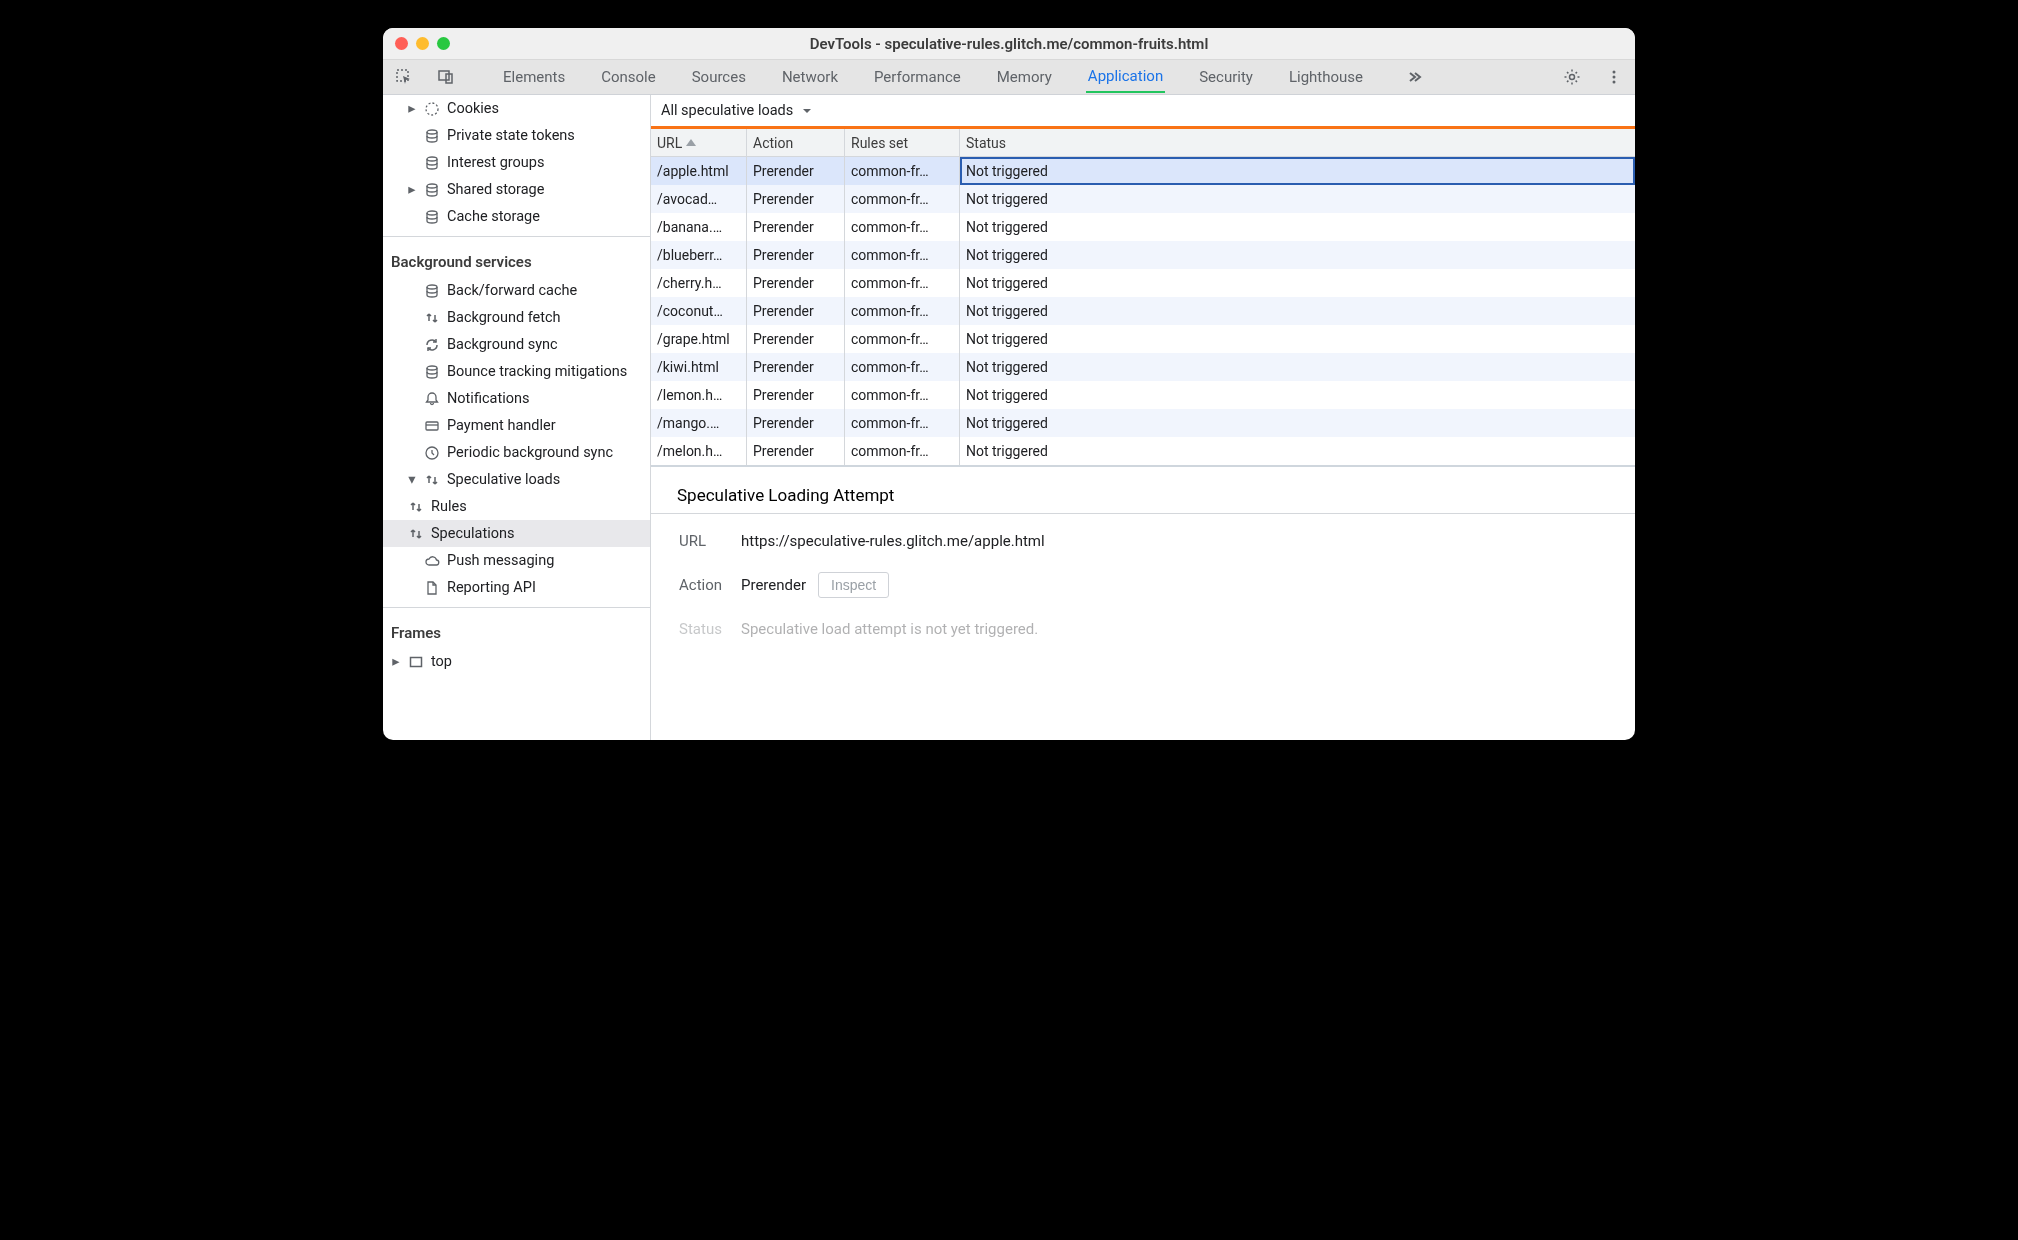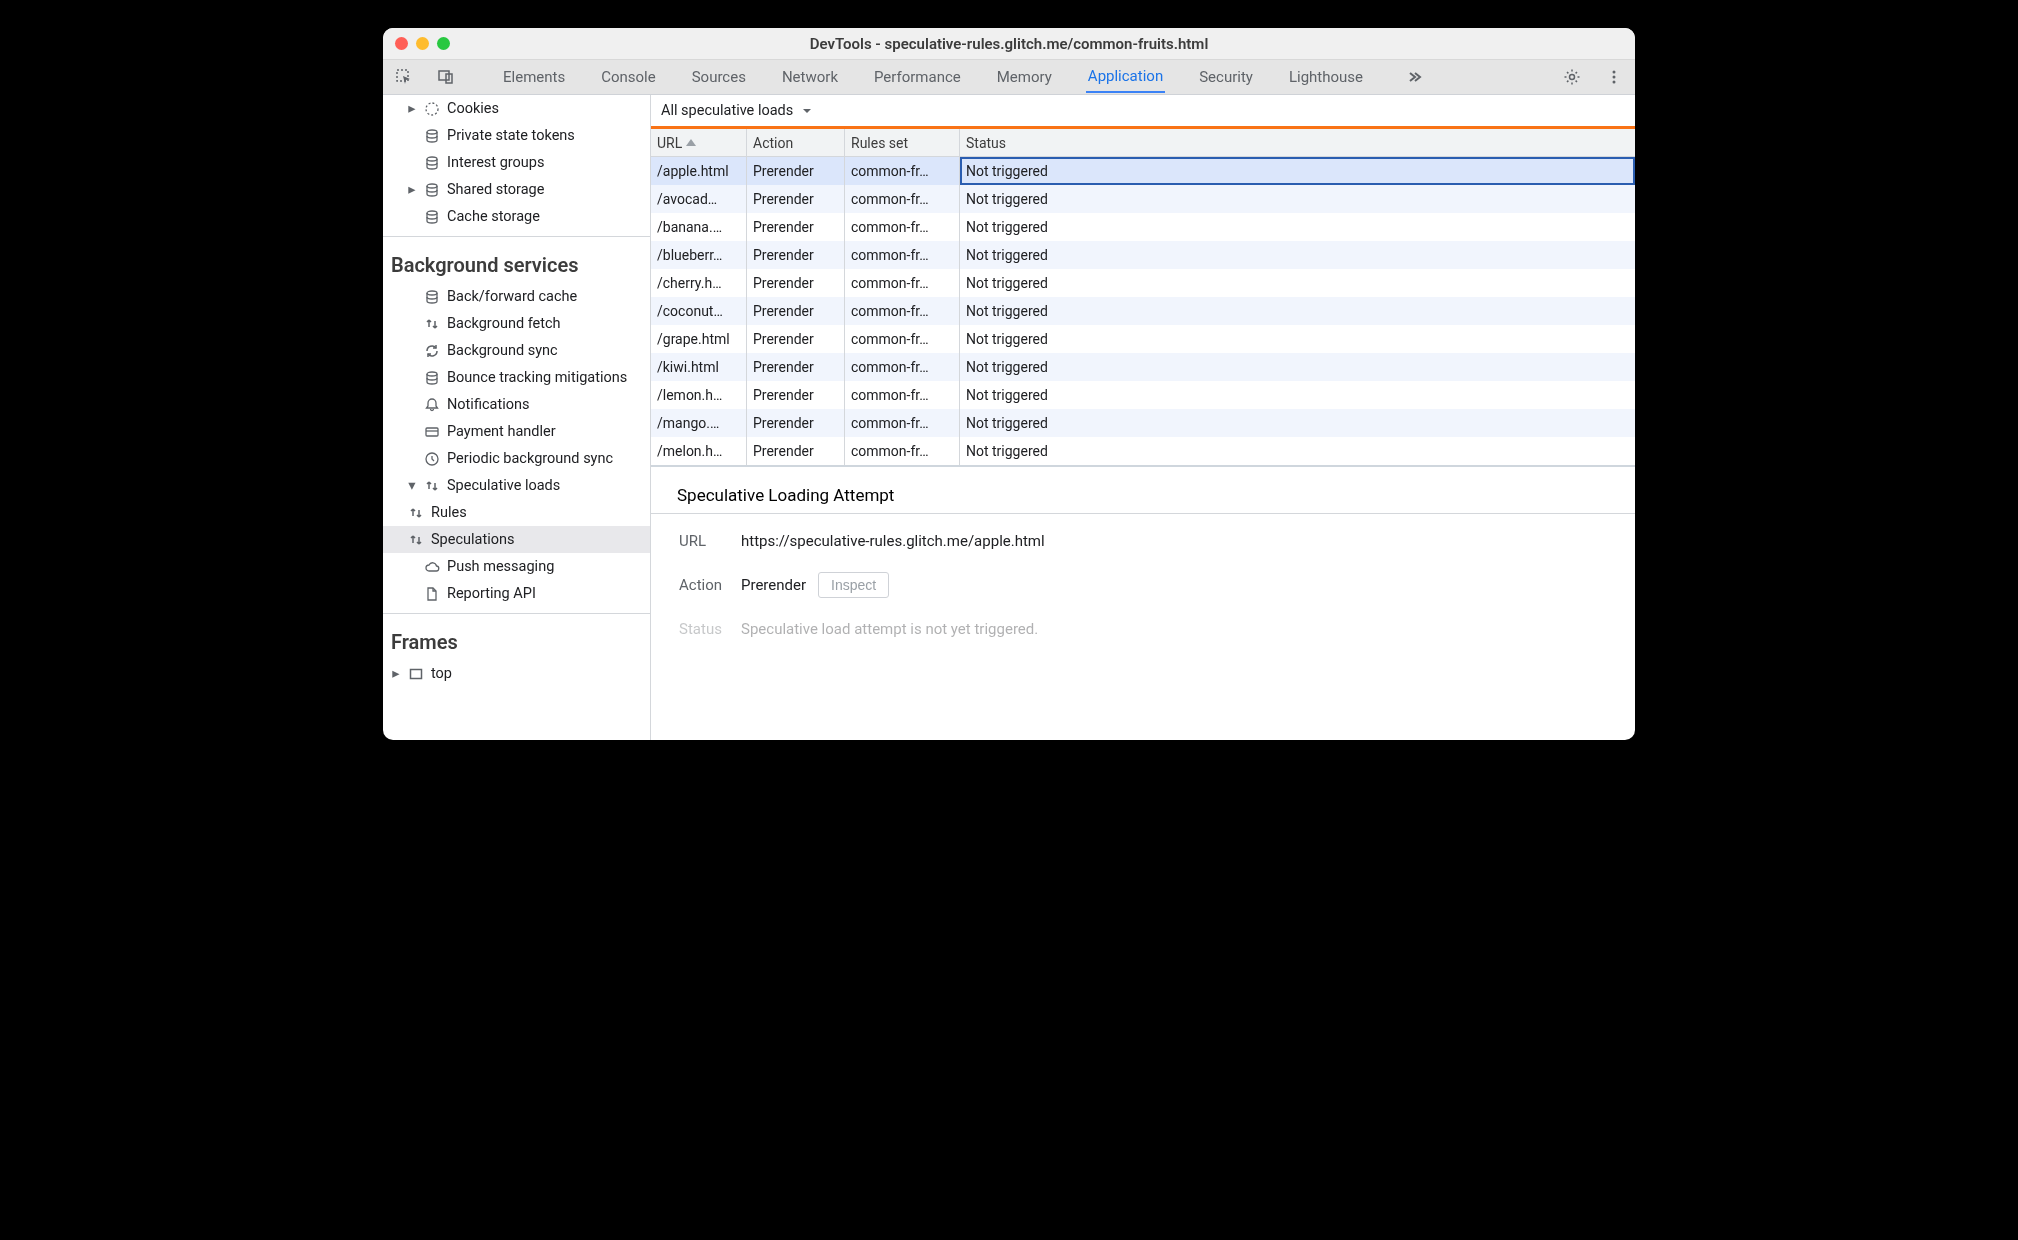--- a/index.html
+++ b/index.html
@@ -46,36 +46,36 @@
     gap:16px;
   }
   .tb-icon {
     width:26px; height:26px;
     display:flex; align-items:center; justify-content:center;
     color:#5f6368; cursor:pointer;
   }
   .tb-icon.margin-r{margin-right:8px;}
   .tabs { display:flex; margin-left:18px; gap:32px; align-items:center; }
   .tab { color:#5f6368; font-size:15px; cursor:pointer; padding:6px 2px; }
-  .tab.active { color:#1a73e8; border-bottom:2px solid #3b82f6; }
+  .tab.active { color:#1a73e8; border-bottom:2px solid #22c55e; }
   .tb-spacer{flex:1;}
   .body { flex:1; display:flex; overflow:hidden; }
   .sidebar {
     width:268px; border-right:1px solid #d4d7db;
     overflow:hidden; font-size:14.5px; color:#202124;
     display:flex; flex-direction:column;
   }
   .side-row{
     display:flex; align-items:center; gap:6px;
     height:27px; padding-left:6px;
     cursor:pointer; white-space:nowrap; overflow:hidden;
   }
   .side-row.selected{background:#e8e8eb;}
   .side-section{
-    font-weight:600; color:#3c3c3c; font-size:20px;
+    font-weight:600; color:#3c3c3c; font-size:15px;
     padding:10px 8px 6px 8px;
   }
   .indent0{padding-left:8px;} .indent1{padding-left:24px;}
   .indent2{padding-left:24px;}
   .caret{width:10px;display:inline-flex;justify-content:center;color:#5f6368;}
   .side-ico{width:18px;height:18px;display:inline-flex;align-items:center;justify-content:center;color:#5f6368;}
   .divider{height:1px;background:#d4d7db;margin:6px 0;}
   .main { flex:1; display:flex; flex-direction:column; overflow:hidden; }
   .filter-row{
     height:34px; display:flex; align-items:center; padding:0 10px;

